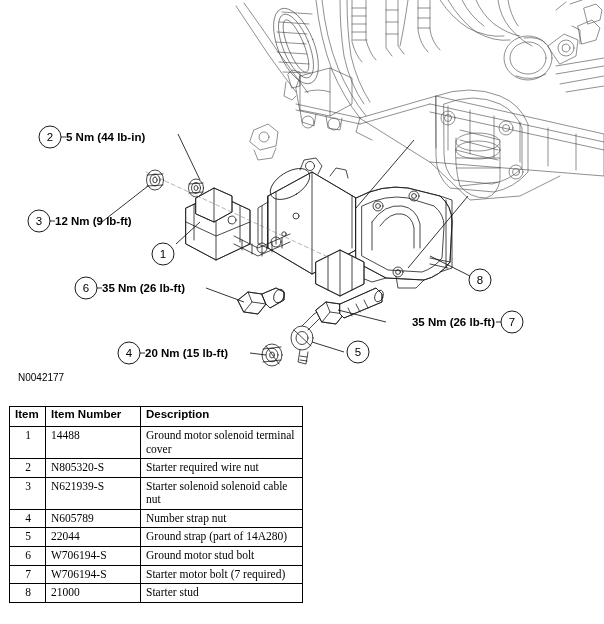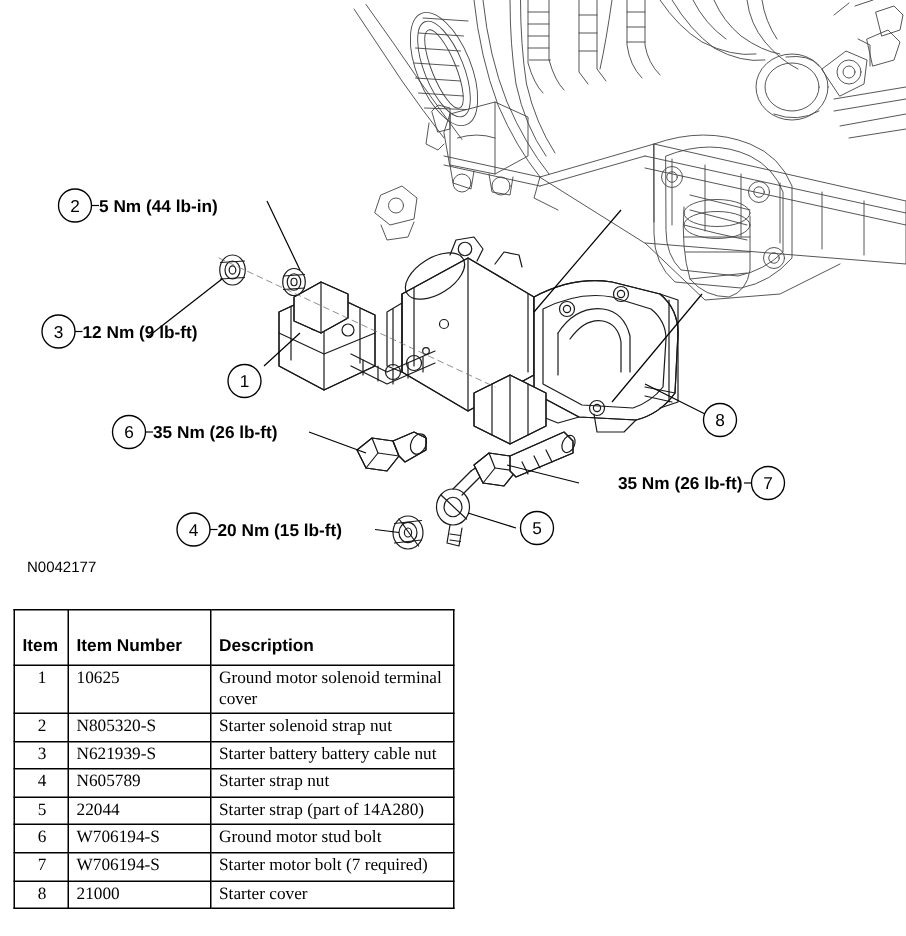--- a/index.html
+++ b/index.html
@@ -90,21 +90,21 @@
     padding: 2px 4px 2px 5px;
     vertical-align: top;
     line-height: 1.18;
   }
   table.parts th {
     font-family: "Liberation Sans", sans-serif;
     font-size: 11.5px;
     font-weight: bold;
     text-align: left;
     height: 17px;
-    padding-top: 18px;
+    padding-top: 1px;
     padding-bottom: 1px;
   }
   table.parts td {
     font-family: "Liberation Serif", serif;
     font-size: 11.5px;
   }
   td.item-cell {
     text-align: center;
     padding-left: 0;
     padding-right: 0;
@@ -460,53 +460,53 @@
     <thead>
       <tr>
         <th>Item</th>
         <th>Item Number</th>
         <th>Description</th>
       </tr>
     </thead>
     <tbody id="parts-tbody">
         <tr>
           <td class="item-cell">1</td>
-          <td>10625</td>
+          <td>14488</td>
           <td>Ground motor solenoid terminal cover</td>
         </tr>
         <tr>
           <td class="item-cell">2</td>
           <td>N805320-S</td>
-          <td>Starter solenoid strap nut</td>
+          <td>Starter required wire nut</td>
         </tr>
         <tr>
           <td class="item-cell">3</td>
           <td>N621939-S</td>
-          <td>Starter battery battery cable nut</td>
+          <td>Starter solenoid solenoid cable nut</td>
         </tr>
         <tr>
           <td class="item-cell">4</td>
           <td>N605789</td>
-          <td>Starter strap nut</td>
+          <td>Number strap nut</td>
         </tr>
         <tr>
           <td class="item-cell">5</td>
           <td>22044</td>
-          <td>Starter strap (part of 14A280)</td>
+          <td>Ground strap (part of 14A280)</td>
         </tr>
         <tr>
           <td class="item-cell">6</td>
           <td>W706194-S</td>
           <td>Ground motor stud bolt</td>
         </tr>
         <tr>
           <td class="item-cell">7</td>
           <td>W706194-S</td>
           <td>Starter motor bolt (7 required)</td>
         </tr>
         <tr>
           <td class="item-cell">8</td>
           <td>21000</td>
-          <td>Starter cover</td>
+          <td>Starter stud</td>
         </tr>
       </tbody>
   </table>
 </div>
 
 </body></html>

